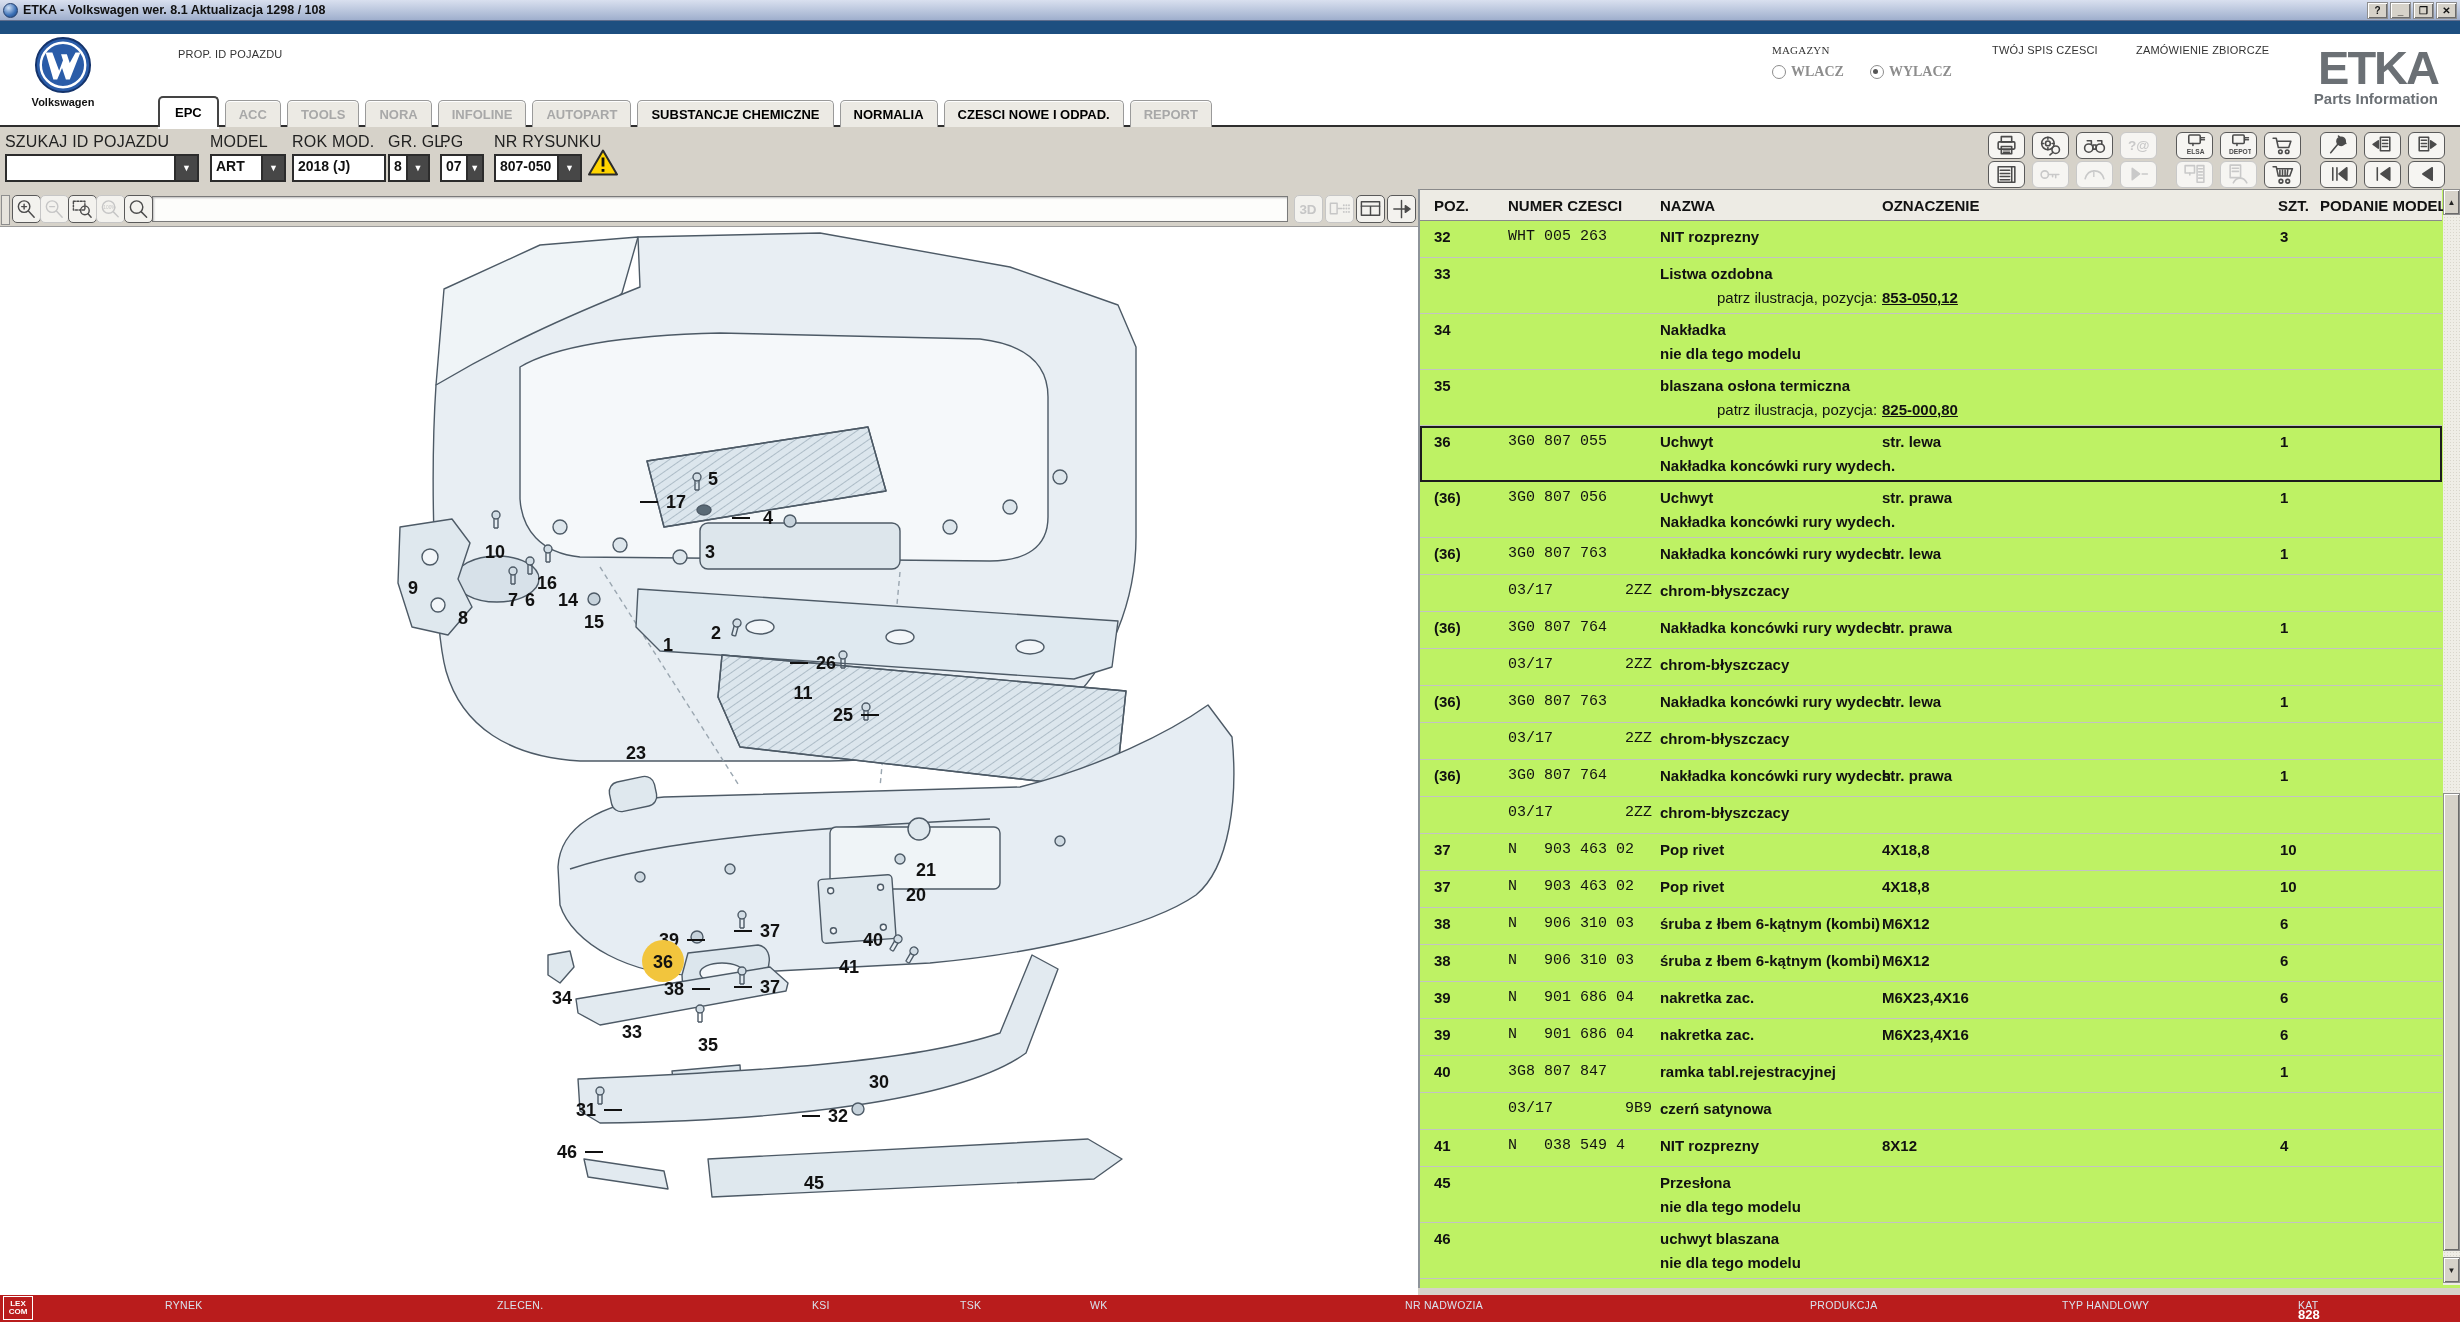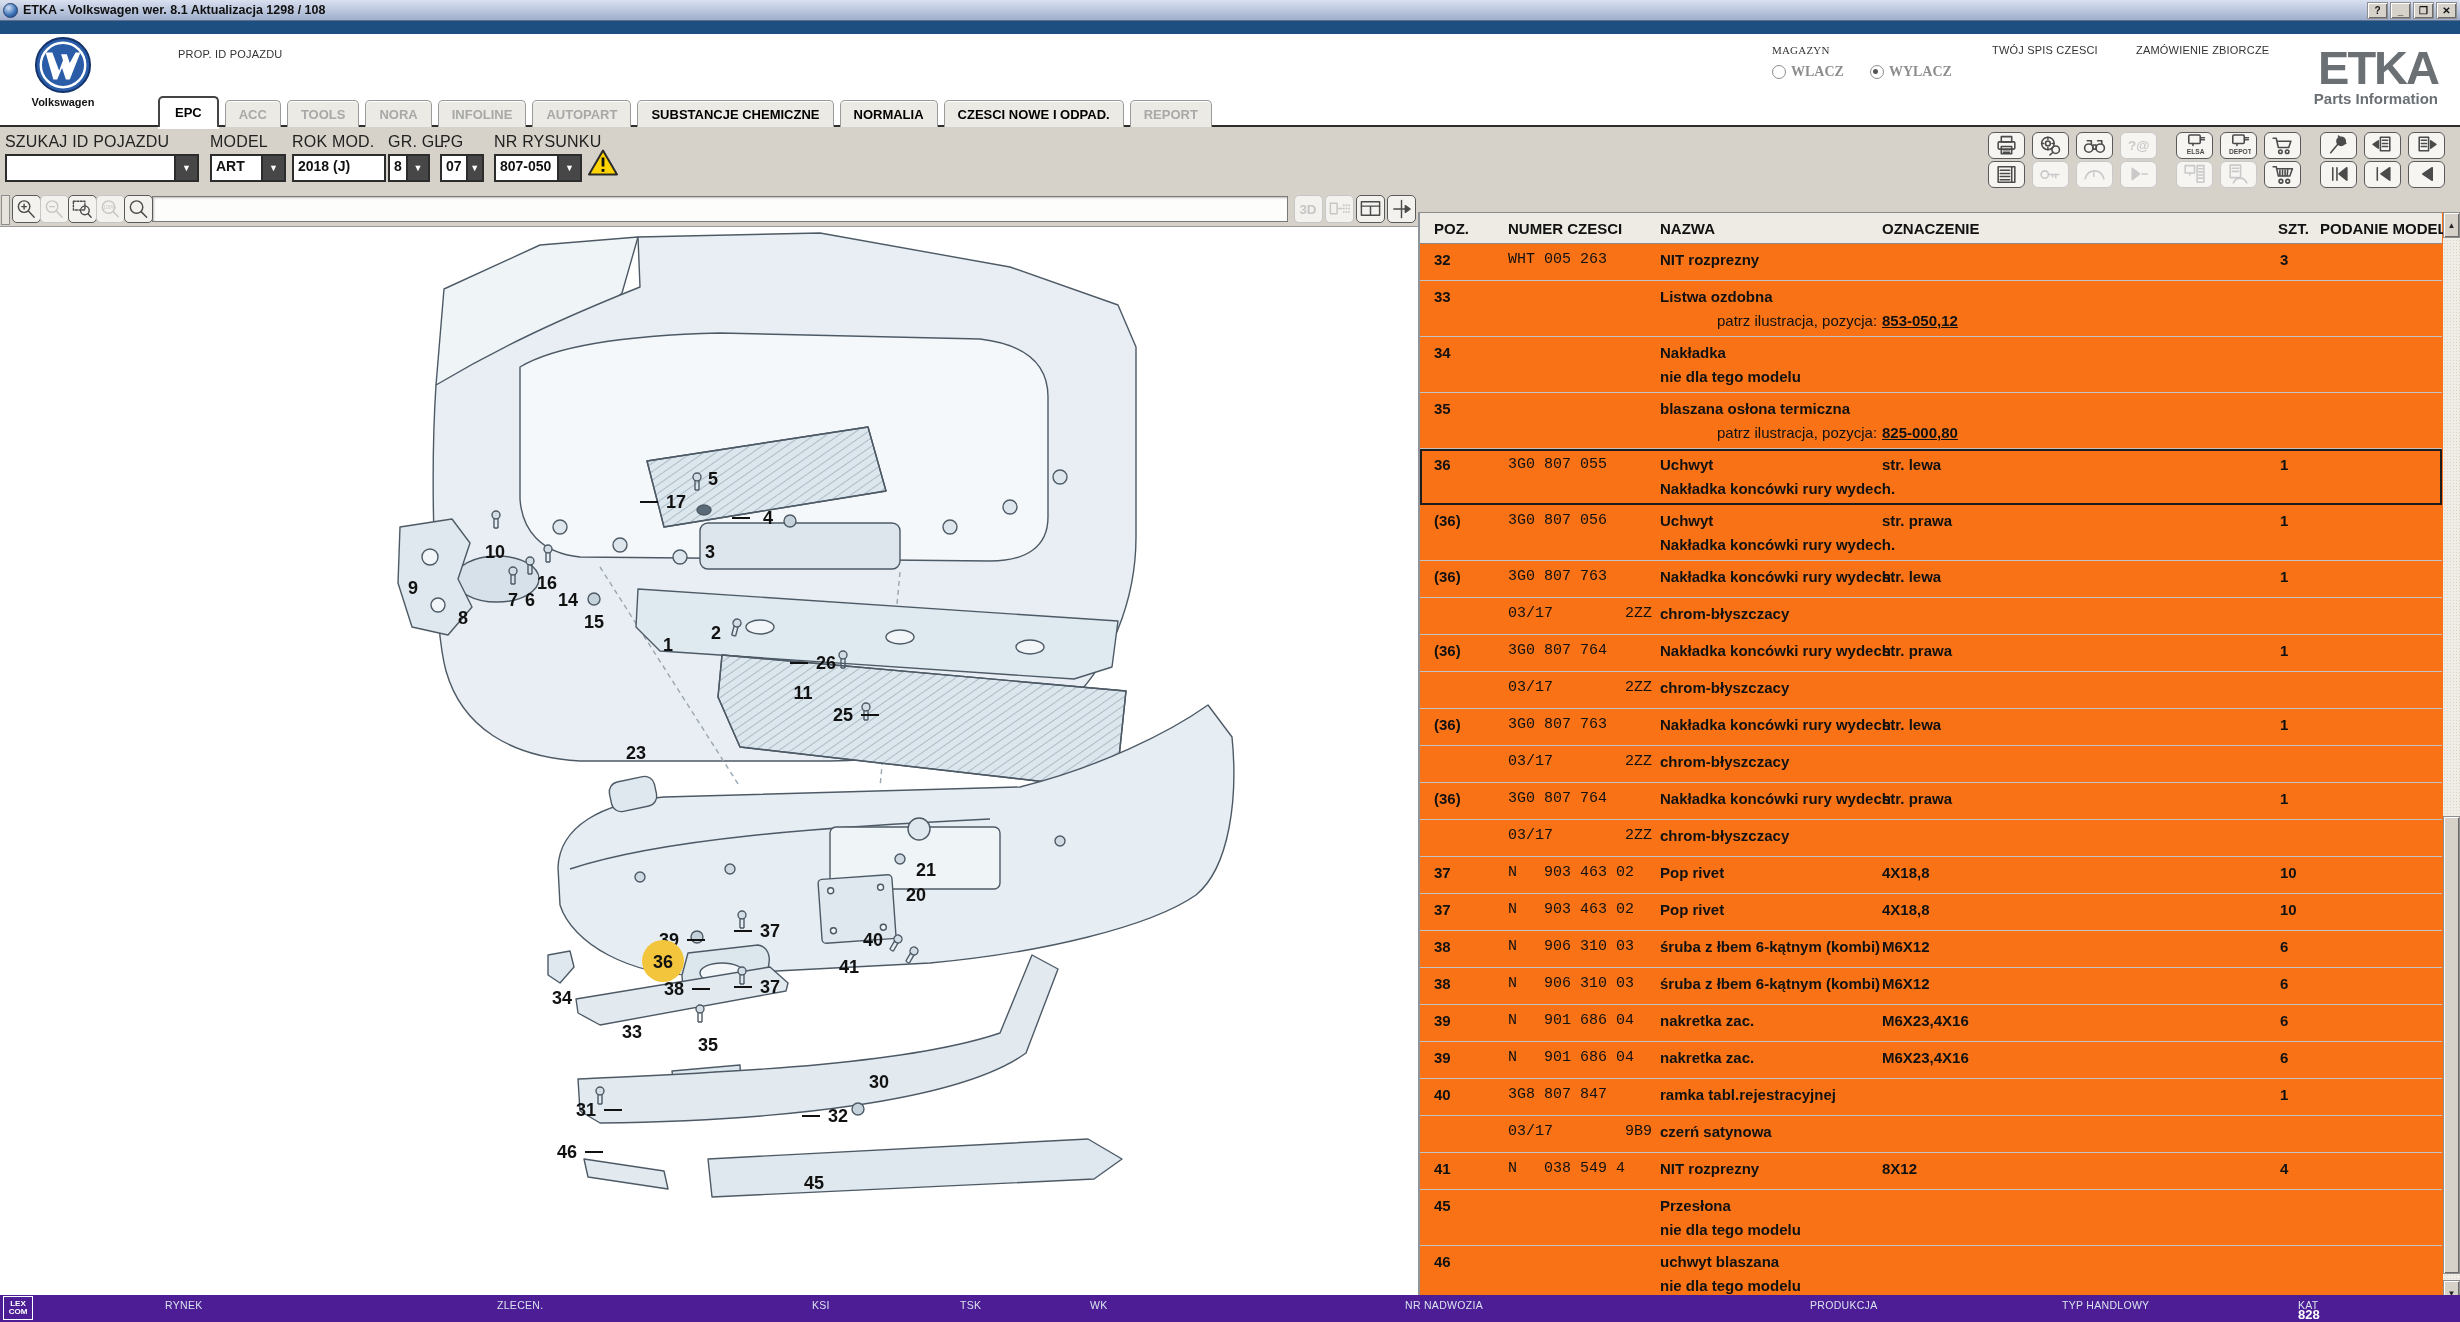--- a/index.html
+++ b/index.html
@@ -63,21 +63,21 @@
   .dbtn.dis{border-color:#c6c6c6;color:#c6c6c6;}
   .dbtn svg{width:23px;height:22px;stroke:currentColor;fill:none;stroke-width:1.5;stroke-linecap:round;stroke-linejoin:round;}
   #dfield{position:absolute;left:152px;top:4px;width:1134px;height:24px;background:#fdfdfb;border:1px solid #7a7a7a;
           box-shadow:inset 1px 1px 2px #bbb;}
   #lstrip{position:absolute;left:1px;top:3px;width:7px;height:28px;background:#e6e3dc;border:1px solid #8e8e8e;}
   
   #diagram{left:0;top:227px;width:1418px;height:1068px;background:#fff;}
   #diagram svg{display:block;}
   .dlabel{font-size:18px;font-weight:bold;fill:#111;}
   
-  #tablepanel{left:1418px;top:212px;width:1042px;height:1099px;background:#f97316;border-left:2px solid #8e949a;box-sizing:border-box;}
+  #tablepanel{left:1418px;top:189px;width:1042px;height:1099px;background:#bef264;border-left:2px solid #8e949a;box-sizing:border-box;}
   #thead{position:absolute;left:0;top:0;width:1022px;height:32px;background:#edebe4;border-bottom:1px solid #8a8a8a;
          border-top:1px solid #8a8a8a;box-sizing:border-box;}
   .hcell{position:absolute;top:7px;font-size:15px;font-weight:bold;color:#111;white-space:nowrap;}
   #tbody{position:absolute;left:0;top:32px;width:1022px;height:1060px;overflow:hidden;}
   .trow{position:relative;border-bottom:1px solid #c3c3c3;height:36px;cursor:default;}
   .trow.two{height:55px;}
   .trow.sel{outline:2.5px solid #1c1c1c;outline-offset:-2.5px;}
   .c{position:absolute;top:7px;font-size:15px;font-weight:600;color:#111;white-space:pre;}
   .mono{font-family:"Liberation Mono","DejaVu Sans Mono",monospace;font-weight:500;}
   .c-poz{left:14px;}
@@ -92,21 +92,21 @@
   .c-szt{left:860px;}
   
   #vscroll{position:absolute;right:0;top:0;width:17px;height:1096px;background:#efede6;
            background-image:radial-gradient(#d9d6cc 1px,transparent 1px);background-size:3px 3px;}
   .sbtn{position:absolute;left:0;width:17px;height:26px;background:#d6d2c9;border:1px solid #8e8e8e;
         box-shadow:inset 1px 1px 0 #fff,inset -1px -1px 0 #6b6b6b;display:flex;align-items:center;justify-content:center;
         font-size:8px;color:#222;box-sizing:border-box;}
   #sthumb{position:absolute;left:0;top:604px;width:17px;height:458px;background:#d6d2c9;border:1px solid #8e8e8e;
           box-shadow:inset 1px 1px 0 #fff,inset -1px -1px 0 #6b6b6b;box-sizing:border-box;}
   
-  #statusbar{left:0;top:1295px;width:2460px;height:27px;background:#4c1d95;color:#d9e3ee;}
+  #statusbar{left:0;top:1295px;width:2460px;height:27px;background:#b91c1c;color:#d9e3ee;}
   .sitem{position:absolute;top:4px;font-size:10.5px;letter-spacing:.3px;}
   #lexcom{position:absolute;left:3px;top:1px;width:30px;height:24px;border:1.5px solid #fff;box-sizing:border-box;
           color:#fff;font-size:8px;font-weight:bold;line-height:8px;text-align:center;padding-top:3px;}
   #katval{position:absolute;left:2298px;top:12px;font-size:13px;font-weight:bold;color:#fff;}
 </style>
 </head>
 <body>
 
 <div id="titlebar" class="abs">
   <div id="appicon"></div>

